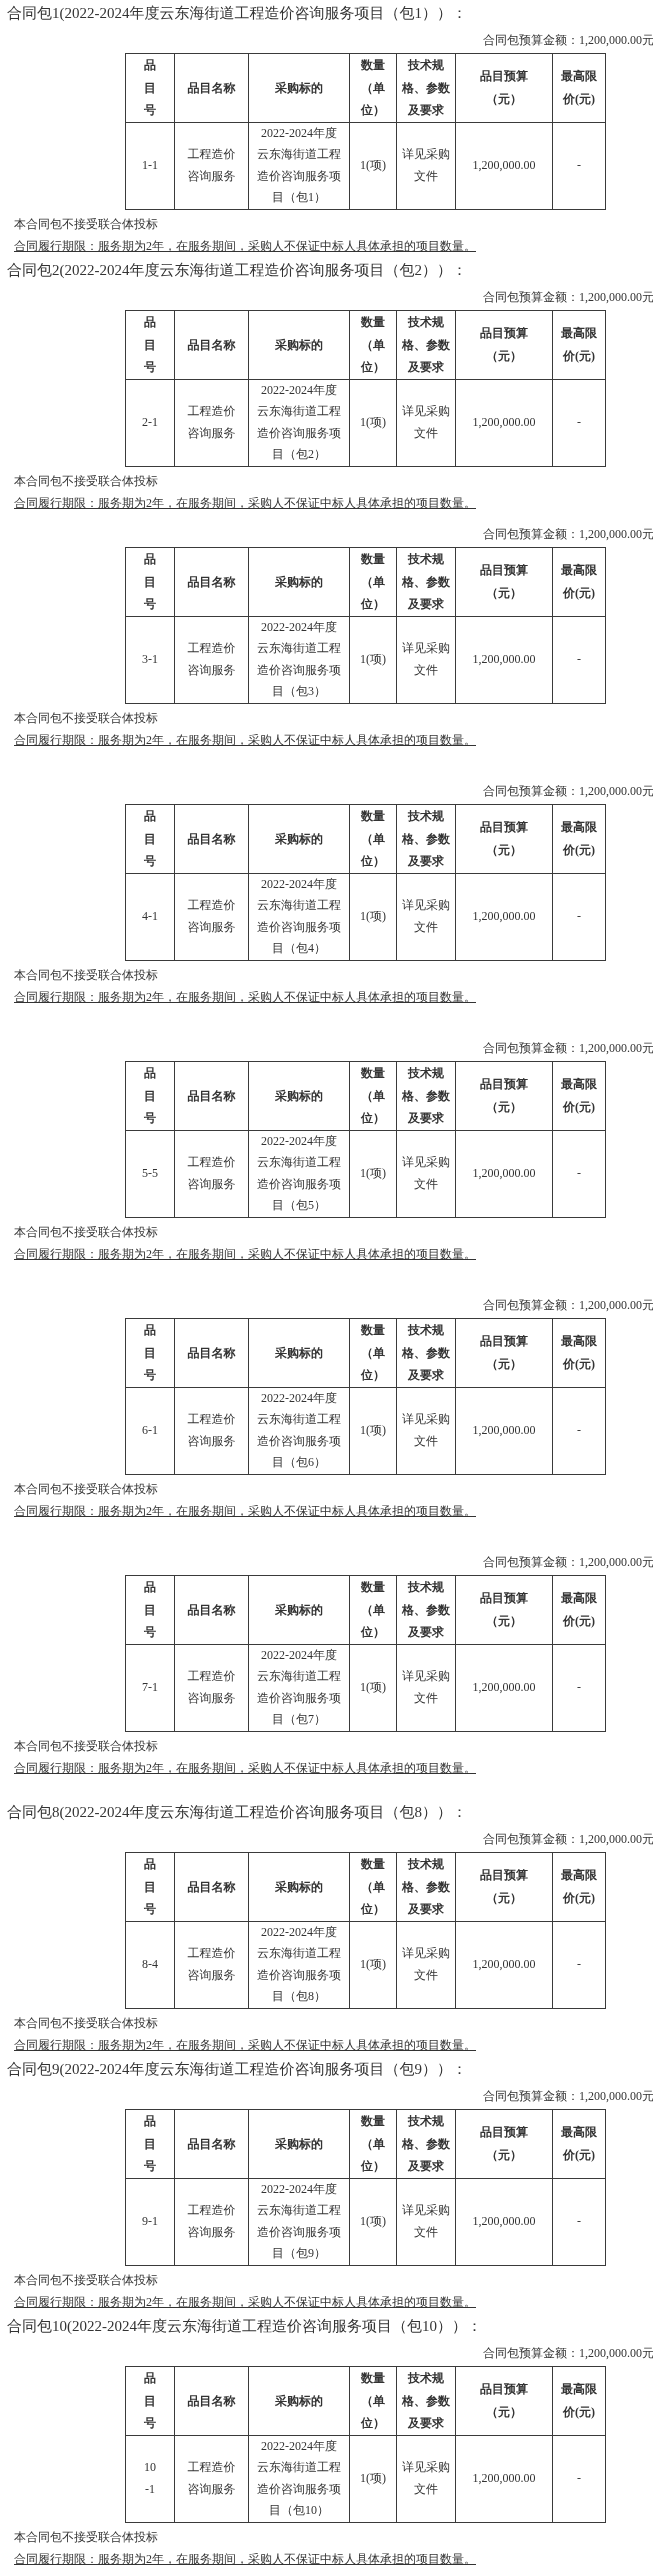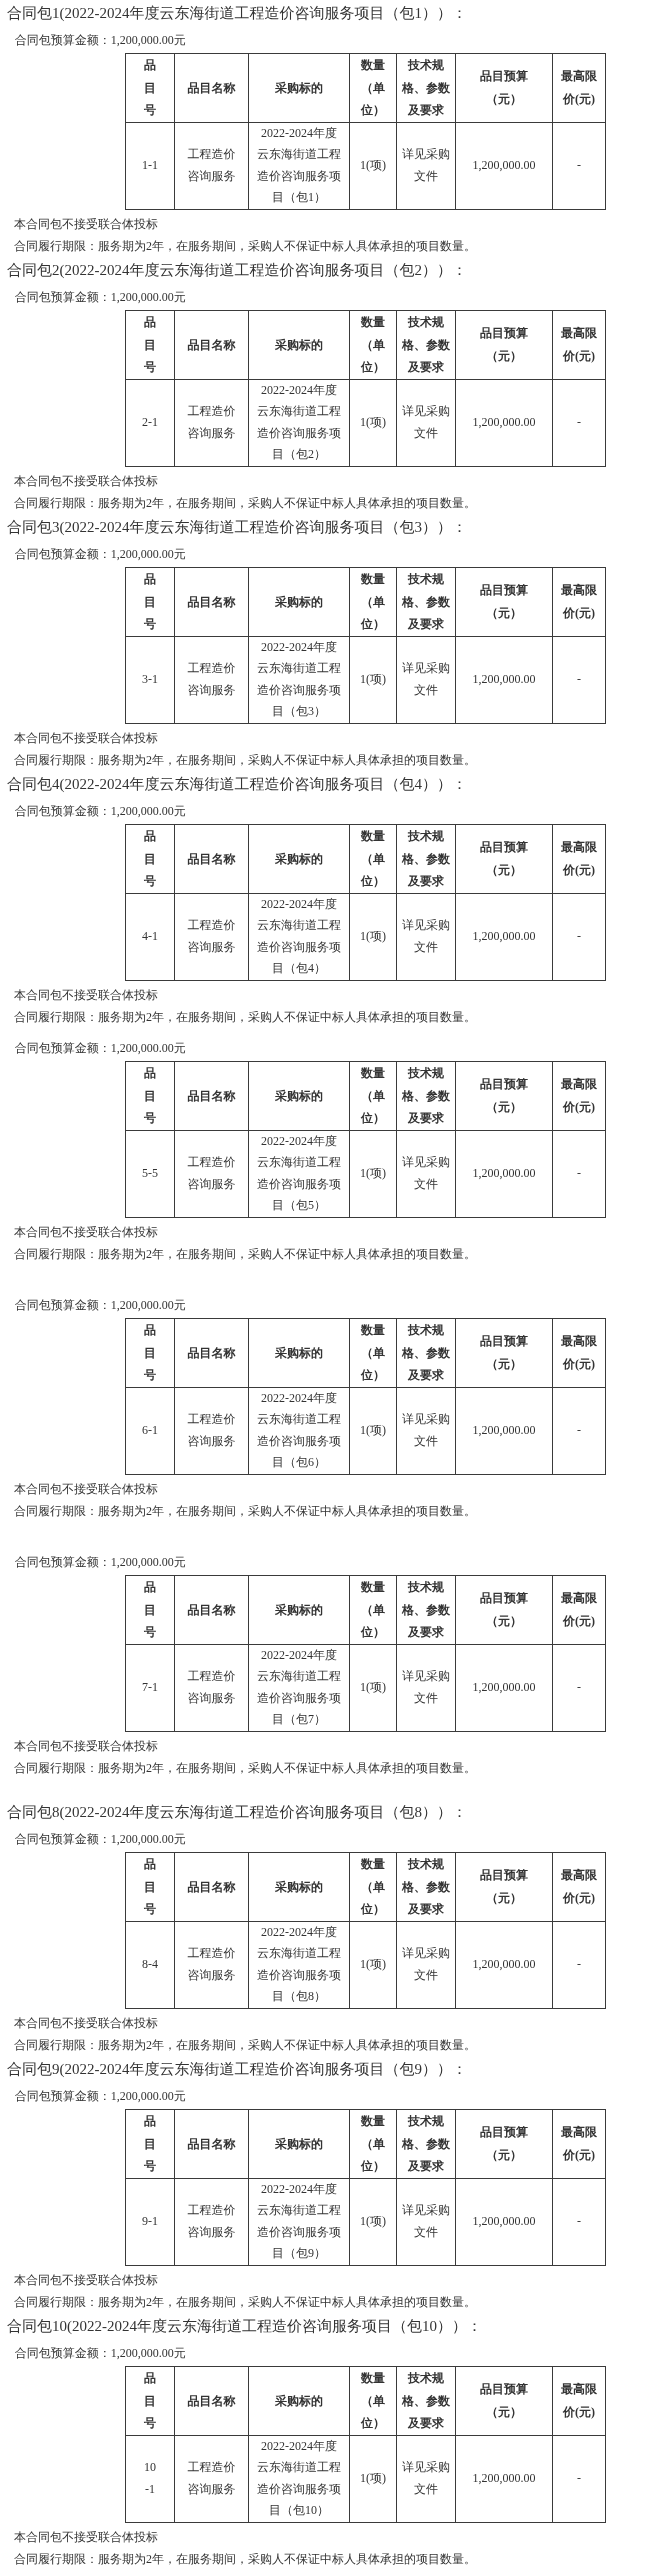--- a/index.html
+++ b/index.html
@@ -17,20 +17,21 @@
     line-height:13px;
     font-size:15px;
     font-weight:normal;
     margin:0;
     white-space:nowrap;
   }
   .pkg-budget{
     padding:14px 0 0 14.7px;
     line-height:13px;
     white-space:nowrap;
+    text-align:right;
   }
   table.items{
     margin:6px 0 0 125px;
     border-collapse:collapse;
     table-layout:fixed;
     empty-cells:show;
   }
   table.items th,
   table.items td{
     border:0.9px solid #3a3a3a;
@@ -64,20 +65,21 @@
   .col-max{width:53px;}
   .foot-no-joint{
     padding:7.8px 0 0 14px;
     line-height:13px;
     white-space:nowrap;
   }
   .foot-duration{
     padding:9.5px 0 0 14px;
     line-height:13px;
     white-space:nowrap;
+    text-decoration:underline;
   }
 </style>
 </head>
 <body>
 
 <div class="page">
   <div class="section">
     <p class="pkg-title">合同包1(2022-2024年度云东海街道工程造价咨询服务项目（包1））：</p>
     <div class="pkg-budget">合同包预算金额：1,200,000.00元</div>
     <table class="items">
@@ -173,21 +175,20 @@
           <td class="num">1,200,000.00</td>
           <td class="num">-</td>
         </tr>
       </tbody>
     </table>
     <div class="foot-no-joint">本合同包不接受联合体投标</div>
     <div class="foot-duration">合同履行期限：服务期为2年，在服务期间，采购人不保证中标人具体承担的项目数量。</div>
   </div>
 
   <div class="section">
-    <p class="pkg-title">合同包3(2022-2024年度云东海街道工程造价咨询服务项目（包3））：</p>
     <div class="pkg-budget">合同包预算金额：1,200,000.00元</div>
     <table class="items">
       <colgroup>
         <col class="col-itemno">
           <col class="col-name">
           <col class="col-target">
         <col class="col-qty">
           <col class="col-spec">
           <col class="col-budget">
           <col class="col-max">
@@ -224,21 +225,20 @@
           <td class="num">1,200,000.00</td>
           <td class="num">-</td>
         </tr>
       </tbody>
     </table>
     <div class="foot-no-joint">本合同包不接受联合体投标</div>
     <div class="foot-duration">合同履行期限：服务期为2年，在服务期间，采购人不保证中标人具体承担的项目数量。</div>
   </div>
 
   <div class="section">
-    <p class="pkg-title">合同包4(2022-2024年度云东海街道工程造价咨询服务项目（包4））：</p>
     <div class="pkg-budget">合同包预算金额：1,200,000.00元</div>
     <table class="items">
       <colgroup>
         <col class="col-itemno">
           <col class="col-name">
           <col class="col-target">
         <col class="col-qty">
           <col class="col-spec">
           <col class="col-budget">
           <col class="col-max">

